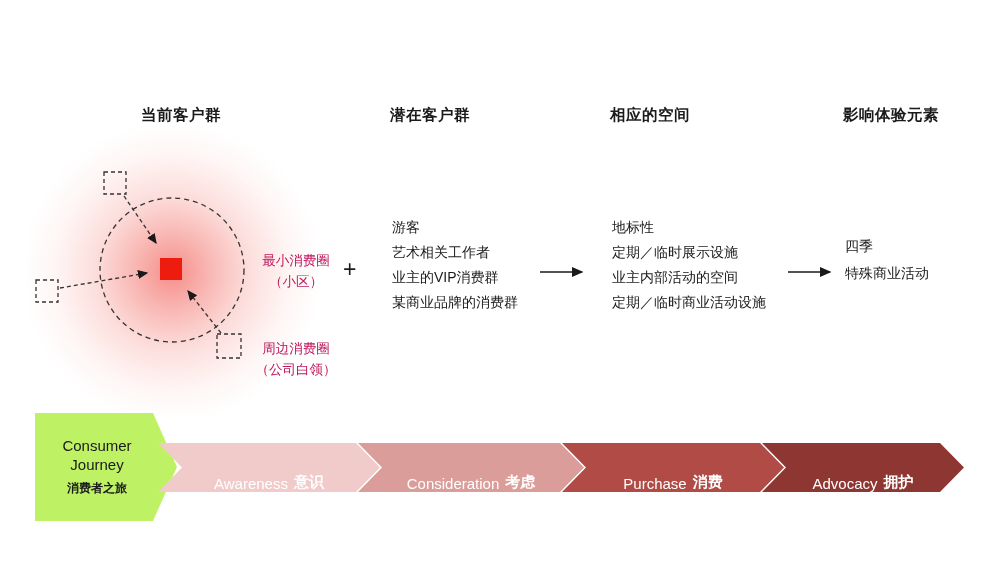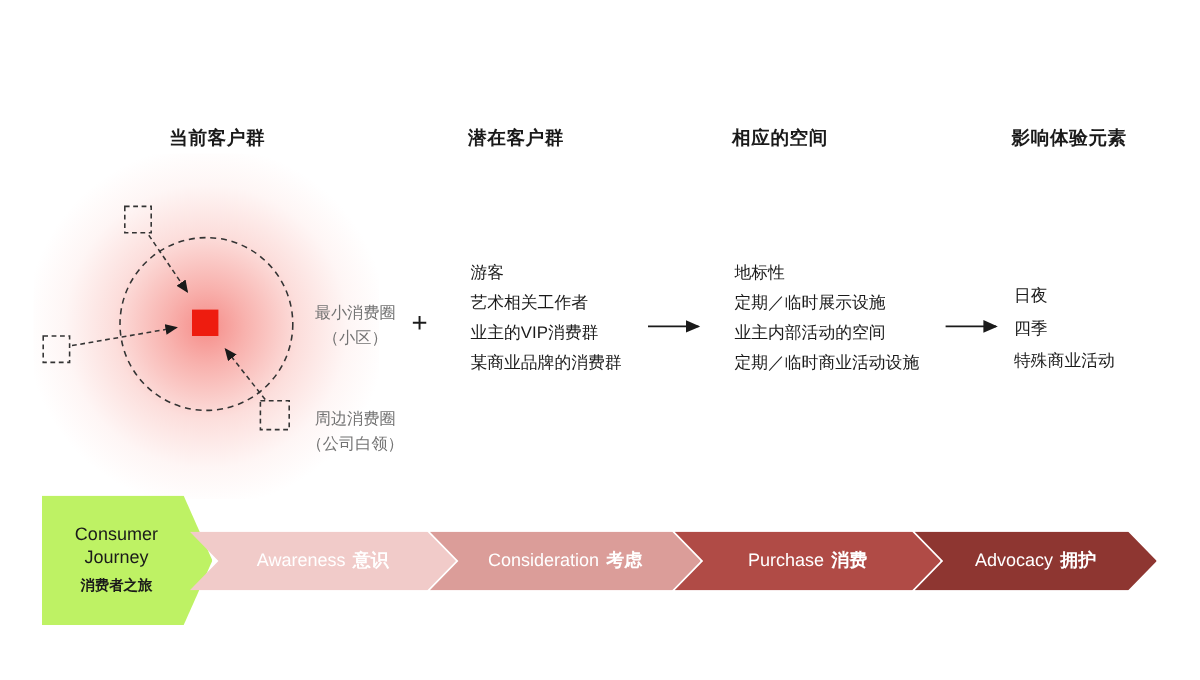--- a/index.html
+++ b/index.html
@@ -34,21 +34,21 @@
     color: #1a1a1a;
     letter-spacing: 0.5px;
     white-space: nowrap;
   }
   .bubble-label {
     position: absolute;
     width: 100px;
     text-align: center;
     font-size: 13.5px;
     line-height: 21px;
-    color: #737373;
+    color: #be185d;
     white-space: nowrap;
   }
   .plus-sign {
     position: absolute;
     left: 343px; top: 256px;
     font-size: 23px;
     color: #1a1a1a;
   }
   ul.plain {
     position: absolute;
@@ -74,21 +74,21 @@
   }
   .journey-start .en-line { font-size: 15px; line-height: 19px; }
   .journey-start .zh-line { font-size: 12px; line-height: 22px; font-weight: bold; margin-top: 3px; }
   .chevron {
     position: absolute;
     top: 443px;
     height: 49px;
     clip-path: polygon(0 0, calc(100% - 24px) 0, 100% 50%, calc(100% - 24px) 100%, 0 100%, 24px 50%);
     display: flex;
     justify-content: center;
-    align-items: center;
+    align-items: flex-end;
     color: #ffffff;
     font-size: 15px;
     white-space: nowrap;
   }
   .chevron .zh { font-weight: bold; margin-left: 6px; }
   .chev-a { left: 158px; width: 222px; }
   .chev-b { left: 358px; width: 226px; }
   .chev-c { left: 562px; width: 222px; }
   .chev-d { left: 762px; width: 202px; }
 </style>
@@ -146,21 +146,20 @@
   </ul>
 
   <ul class="plain" style="left:612px; top:215px;">
     <li>地标性</li>
     <li>定期／临时展示设施</li>
     <li>业主内部活动的空间</li>
     <li>定期／临时商业活动设施</li>
   </ul>
 
   <ul class="plain wide" style="left:845px; top:233px;">
-    <li>日夜</li>
     <li>四季</li>
     <li>特殊商业活动</li>
   </ul>
 
   <div class="journey-start" style="background: #bef264;">
     <div class="en-line">Consumer</div>
     <div class="en-line">Journey</div>
     <div class="zh-line">消费者之旅</div>
   </div>
 

